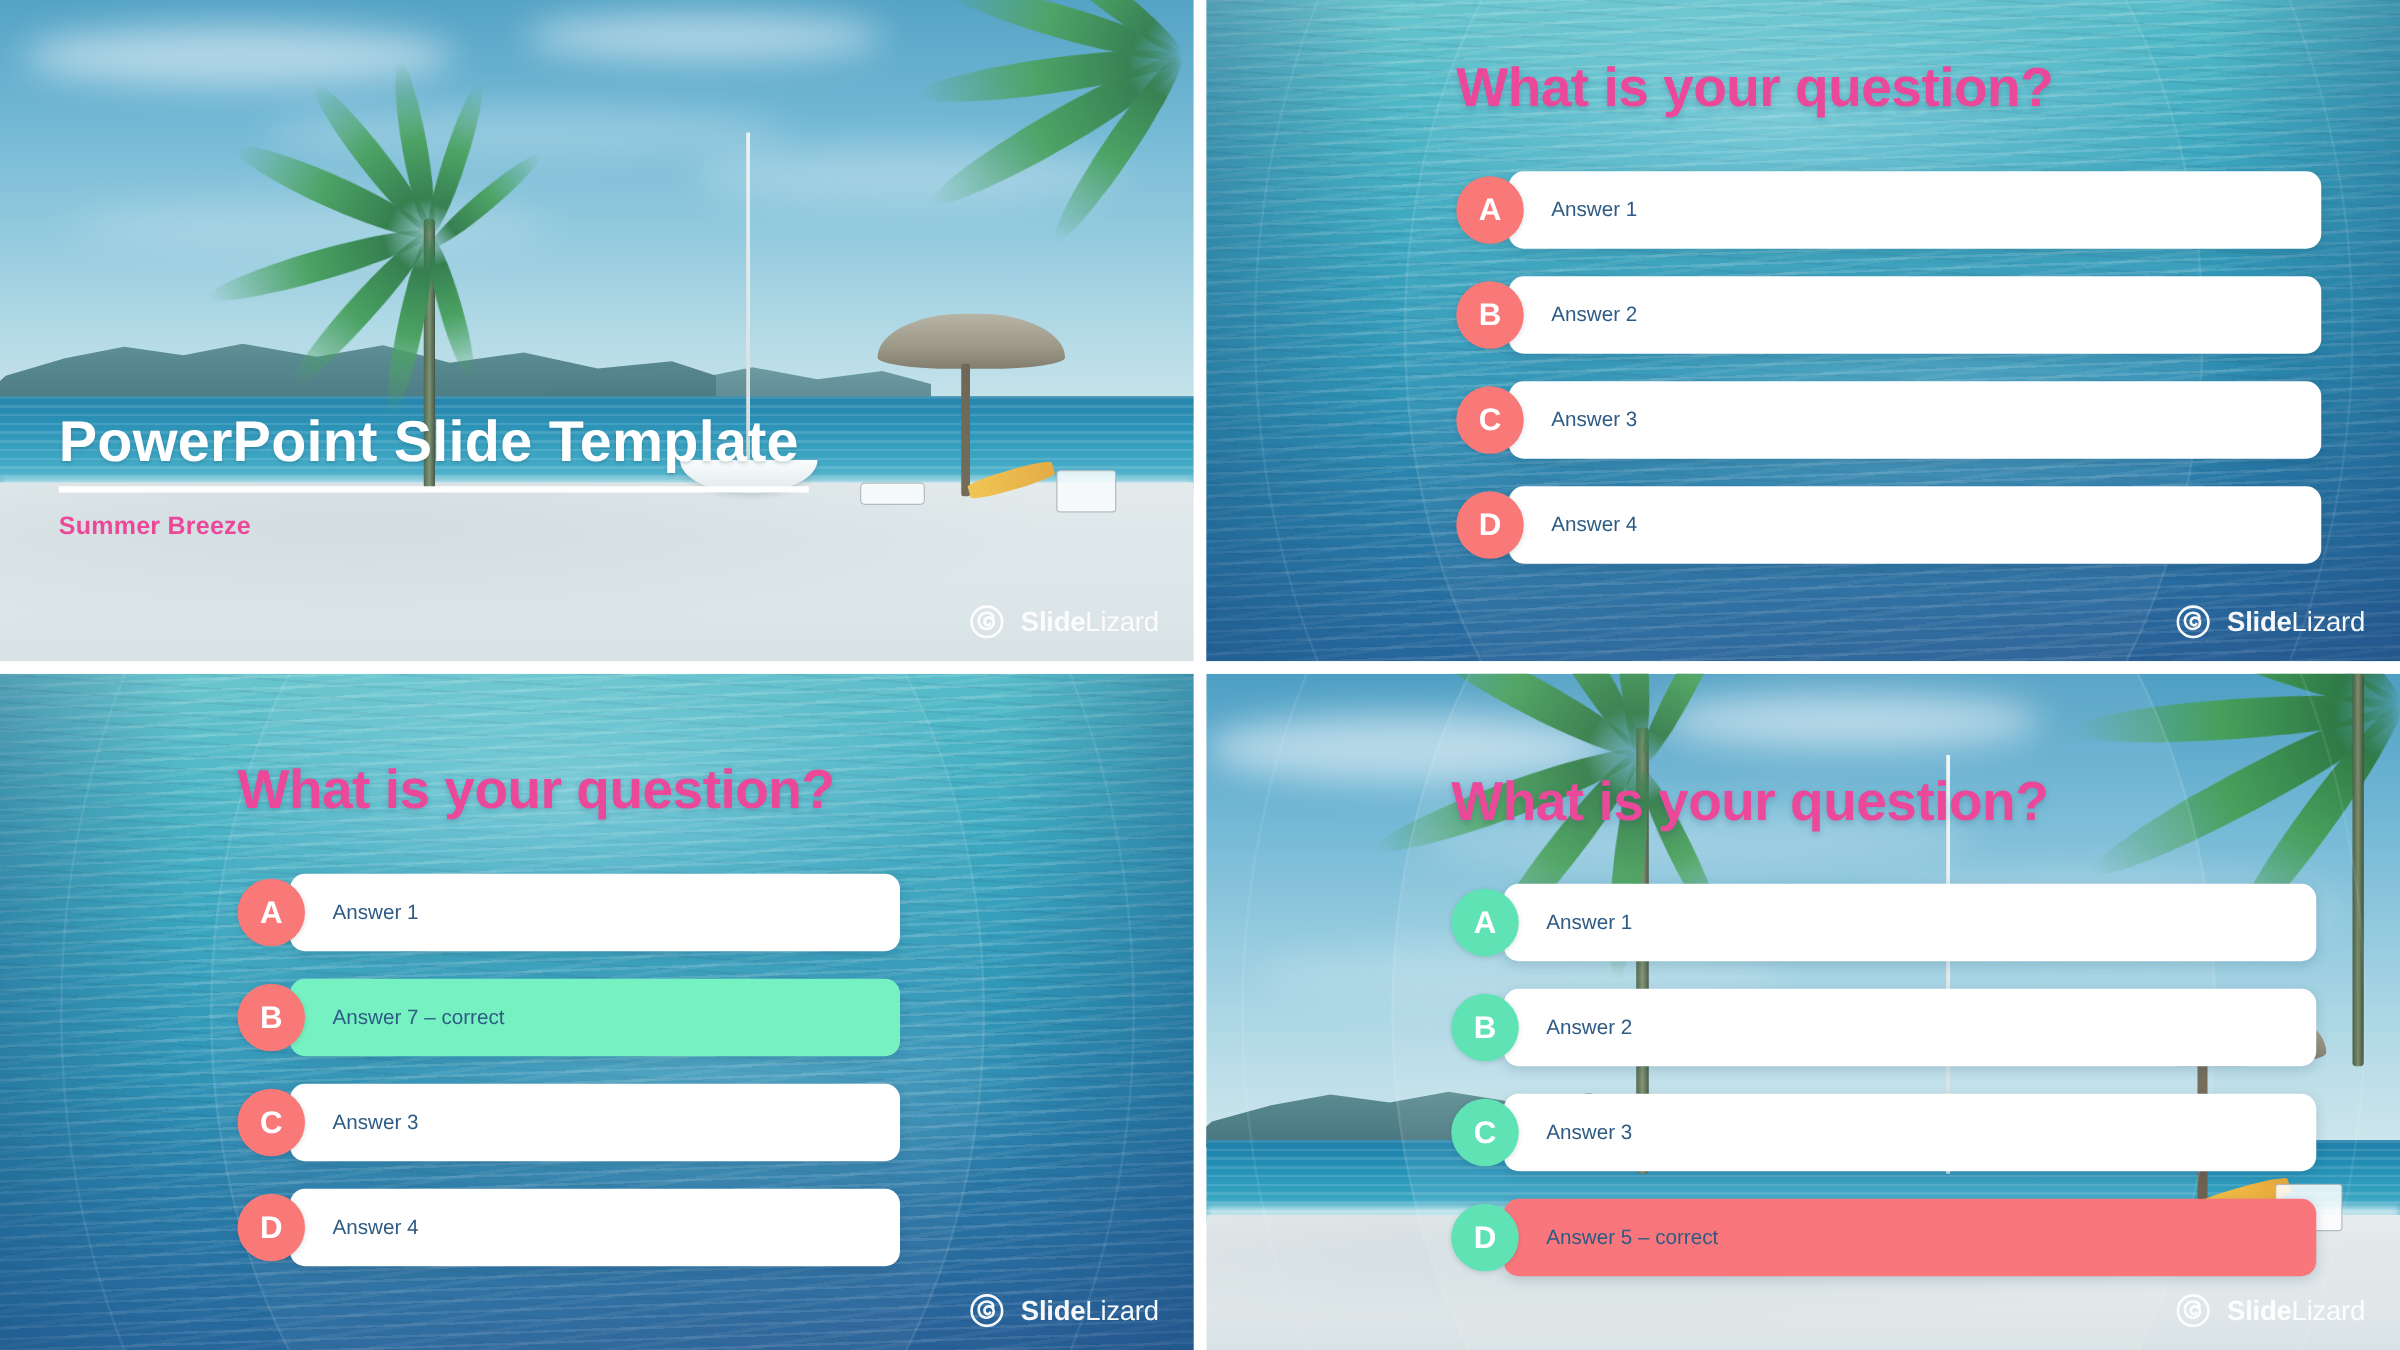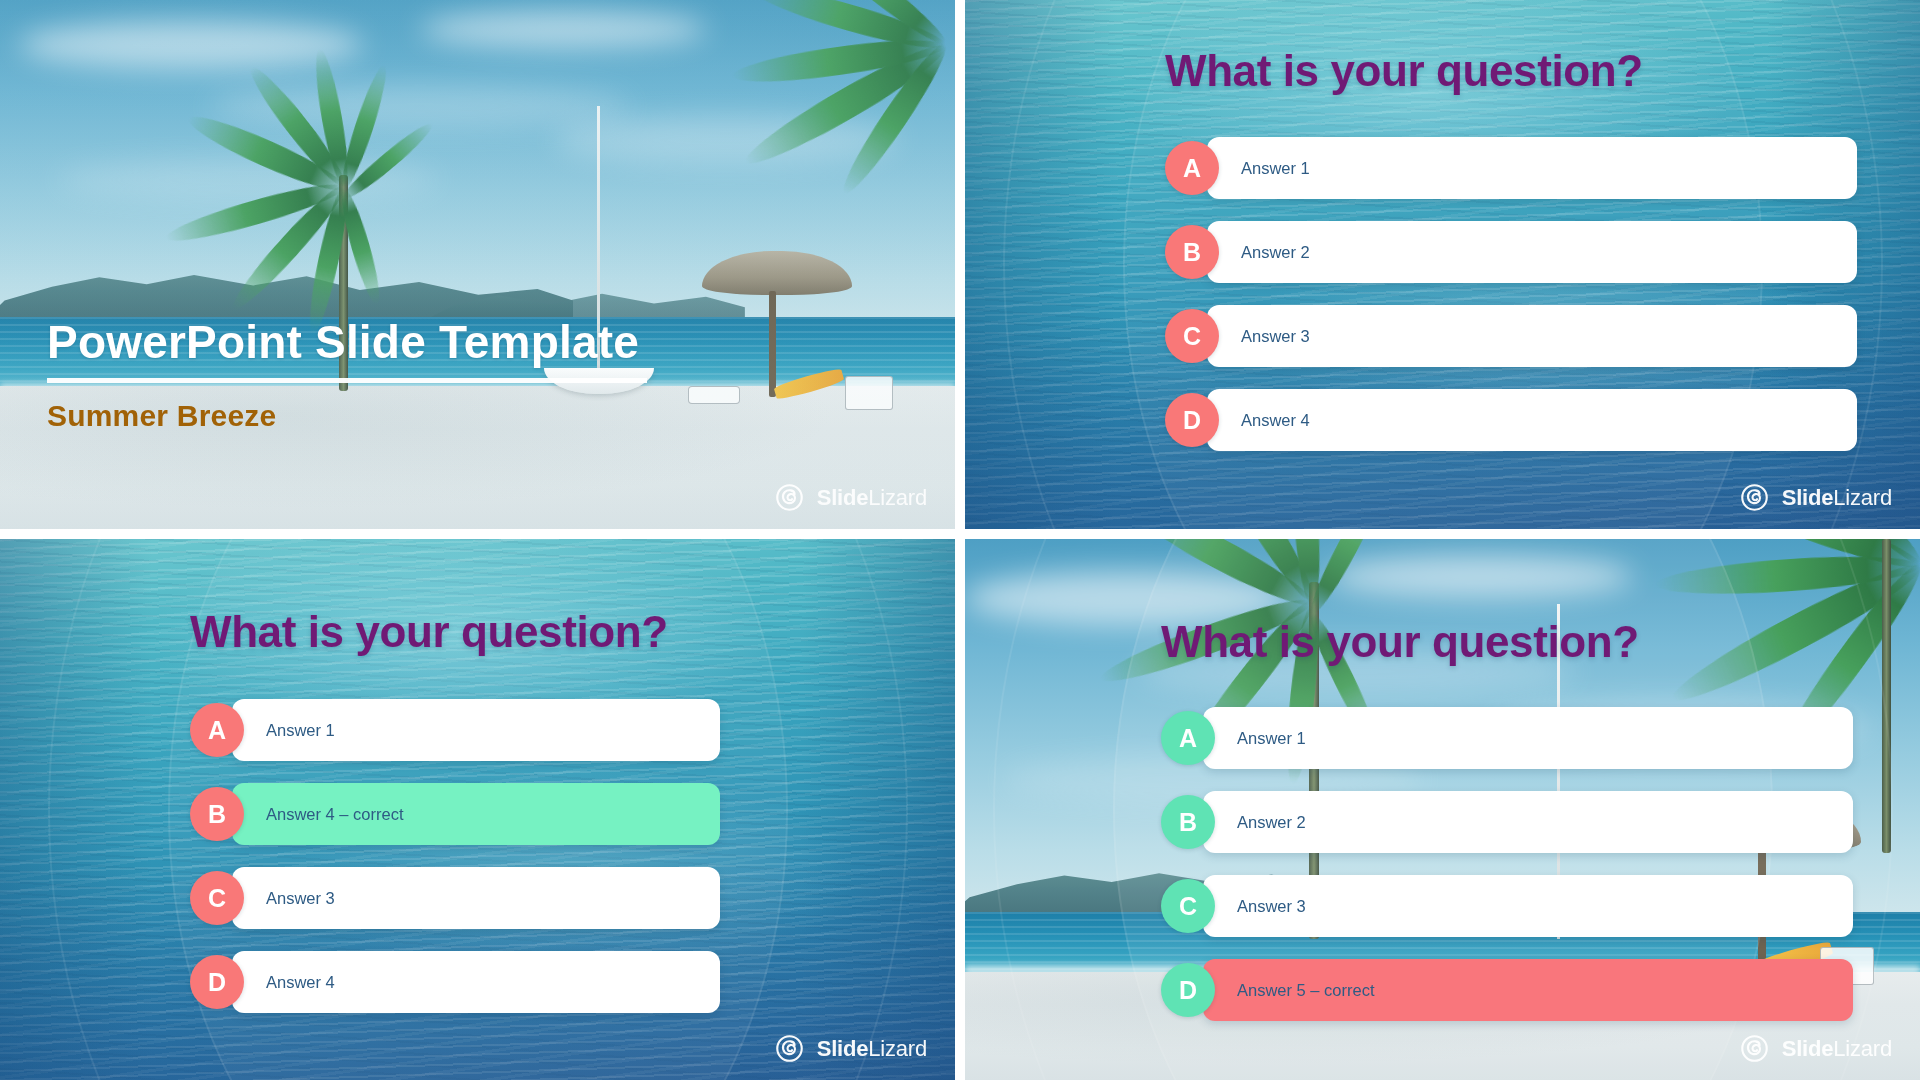--- a/index.html
+++ b/index.html
@@ -154,32 +154,32 @@
     white-space:nowrap;
   }
   .title-rule {
     margin-top:12px;
     width:600px; height:5px;
     background:#ffffff;
     opacity:.96;
   }
   .subtitle {
     margin-top:16px;
-    color:#a16207;
-    font-size:30px;
+    color:#ec4899;
+    font-size:20px;
     font-weight:bold;
     letter-spacing:.2px;
     white-space:nowrap;
   }
 
   
   .quiz { position:absolute; inset:0; z-index:5; }
   .quiz-title {
     position:absolute;
-    color:#701a75;
+    color:#ec4899;
     font-weight:bold;
     font-size:44px;
     letter-spacing:-0.4px;
     text-shadow:0 2px 5px rgba(25,70,95,.22);
     white-space:nowrap;
   }
   .answers { position:absolute; }
   .arow {
     position:relative;
     display:flex;
@@ -373,21 +373,21 @@
     <div class="quiz">
       <div class="quiz-title" style="left:190px; top:68px;">What is your question?</div>
       <div class="answers" style="left:190px; top:160px; width:530px;">
 
         <div class="arow">
           <div class="badge coral">A</div>
           <div class="abox white">Answer 1</div>
         </div>
         <div class="arow">
           <div class="badge coral">B</div>
-          <div class="abox green">Answer 4 – correct</div>
+          <div class="abox green">Answer 7 – correct</div>
         </div>
         <div class="arow">
           <div class="badge coral">C</div>
           <div class="abox white">Answer 3</div>
         </div>
         <div class="arow">
           <div class="badge coral">D</div>
           <div class="abox white">Answer 4</div>
         </div>
 

